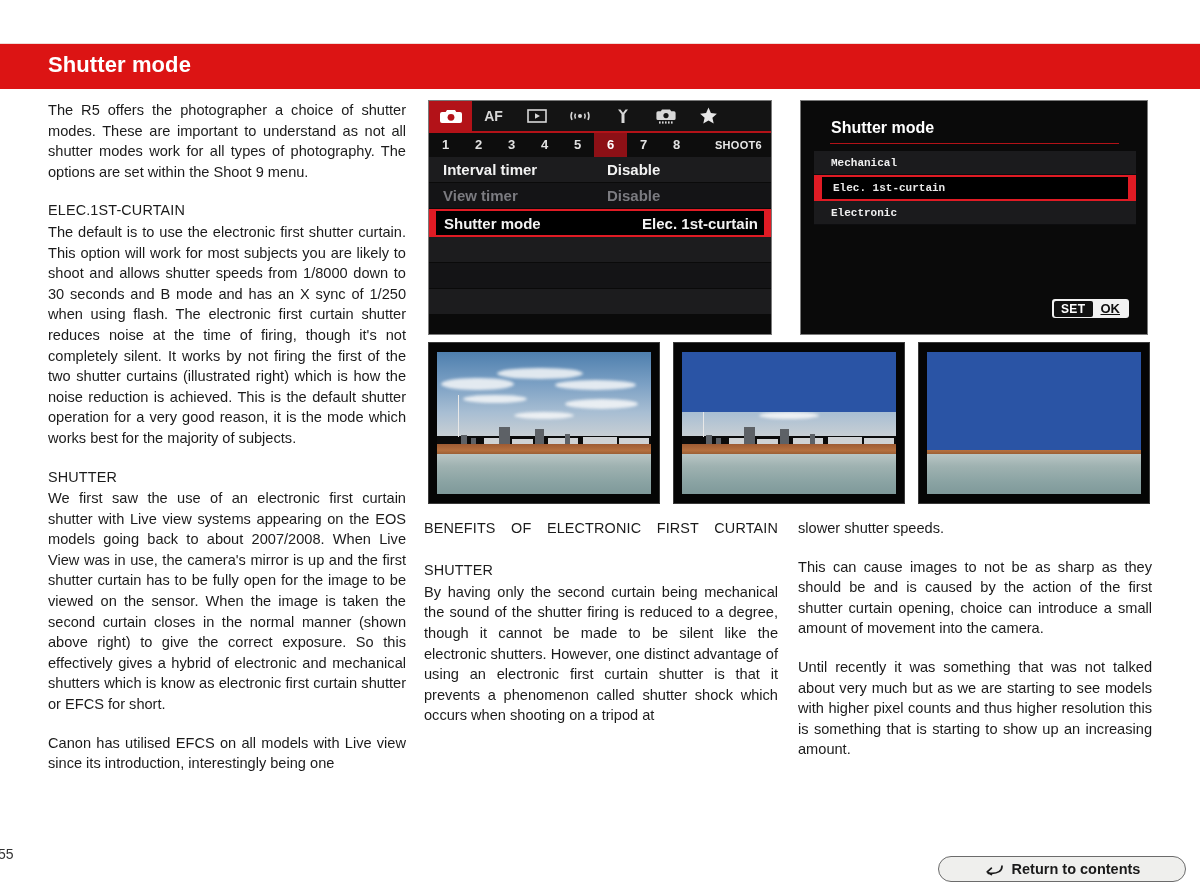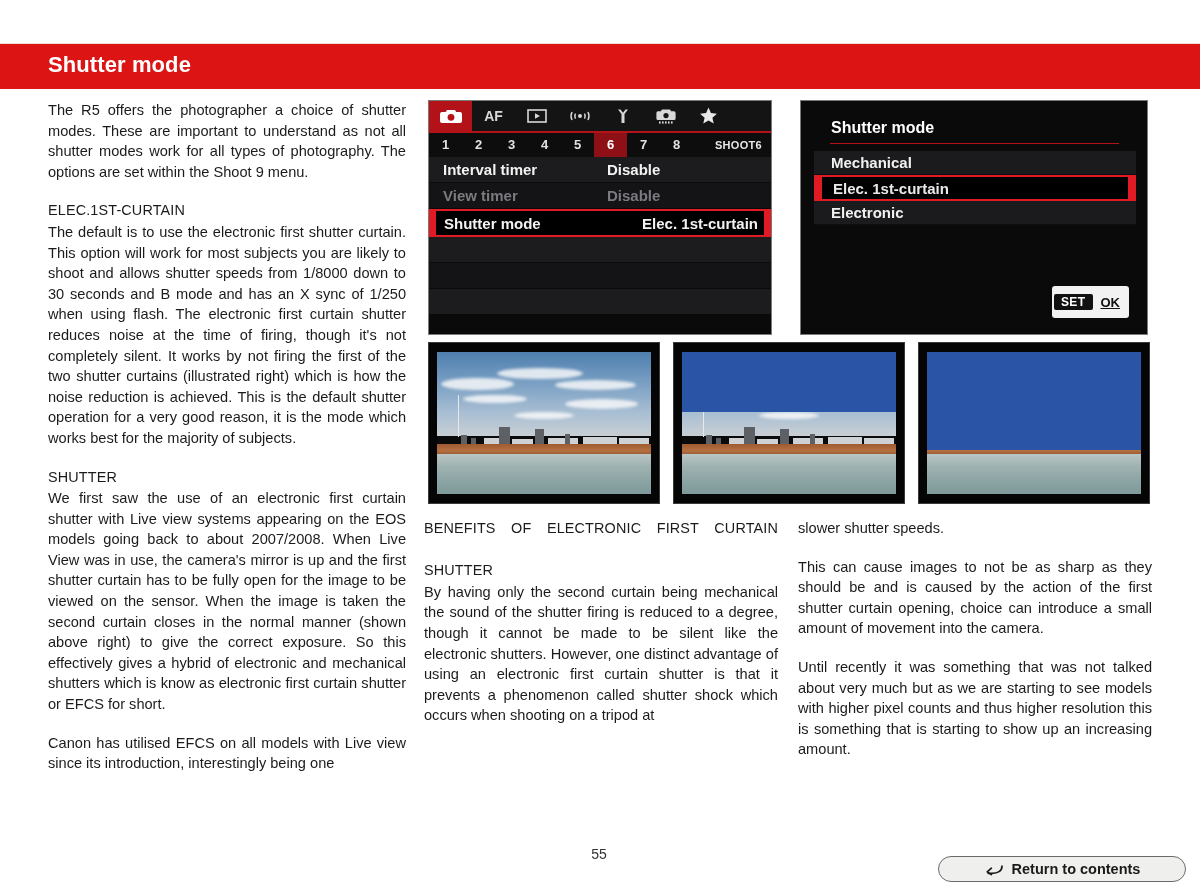--- a/index.html
+++ b/index.html
@@ -109,37 +109,38 @@
   .m2-title{
     position:absolute;left:30px;top:18px;
     color:#ffffff;font-size:16px;font-weight:bold;
   }
   .m2-rule{
     position:absolute;left:29px;top:42px;width:289px;height:1px;background:#b31218;
   }
   .m2-list{position:absolute;left:13px;top:50px;width:322px;}
   .m2-item{
     height:24px;display:flex;align-items:center;
-    background:#1b1b1d;color:#f0f0f0;font-size:15px;font-weight:bold;
+    background:#1b1b1d;color:#f0f0f0;font-size:11px;font-weight:bold;
     padding-left:17px;box-sizing:border-box;
     border-bottom:1px solid #0d0d0f;
+    font-family:Liberation Mono, monospace;
   }
   .m2-item.sel{
     background:#000;
     border:2px solid #e01b24;
     border-left:8px solid #e01b24;
     border-right:8px solid #e01b24;
     padding-left:11px;height:26px;
     color:#e9e9e9;
   }
   .setok{
     position:absolute;right:18px;bottom:16px;
     display:flex;align-items:center;
     background:#f2f2f2;border-radius:3px;
-    height:32px;padding:0 2px;
+    height:19px;padding:0 2px;
   }
   .setok .set{
     background:#111;color:#fff;font-size:12px;font-weight:bold;
     padding:1px 7px;border-radius:2px;letter-spacing:.4px;
   }
   .setok .ok{
     color:#111;font-size:13px;font-weight:bold;padding:0 7px 0 8px;text-decoration:underline;
   }
 
   
@@ -183,21 +184,21 @@
     background:linear-gradient(180deg,#b9c6c5 0%,#9fb2b1 30%,#8aa3a3 70%,#7f999a 100%);
   }
   .curtain{
     position:absolute;left:0;top:0;width:100%;
     background:#2a54a5;
     z-index:5;
   }
 
   
   .pagenum{
-    position:absolute;left:0;top:846px;width:1200px;text-align:center;
+    position:absolute;left:0;top:846px;width:1200px;text-align:left;
     font-size:14px;color:#333;
   }
   .pagenum span{margin-left:-2px;}
   .return-btn{
     position:absolute;left:938px;top:856px;width:248px;height:26px;
     background:#efefed;
     border:1px solid #6b6b6b;
     border-radius:13px;
     display:flex;align-items:center;justify-content:center;
     gap:8px;

